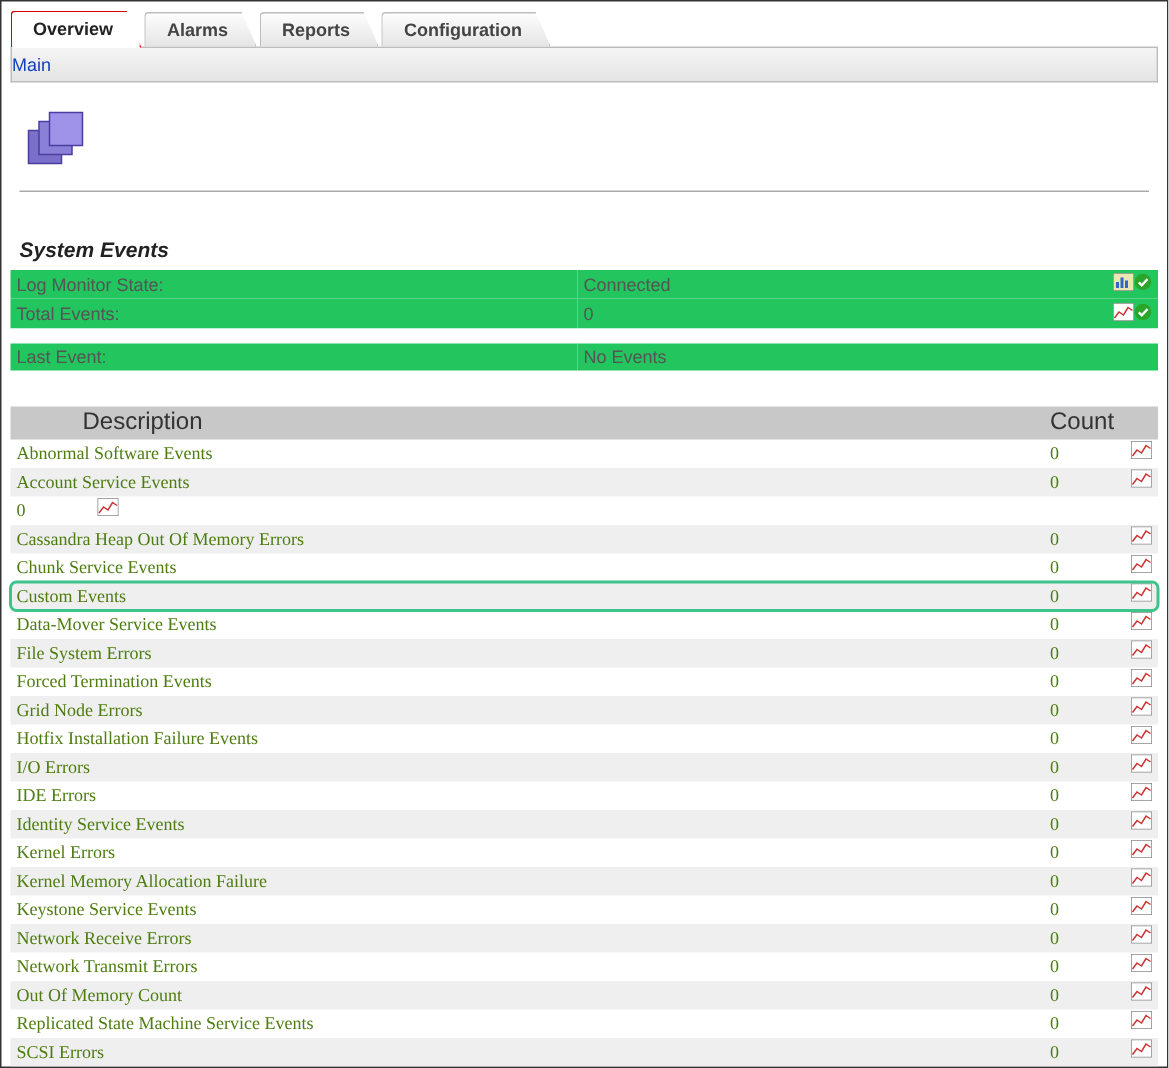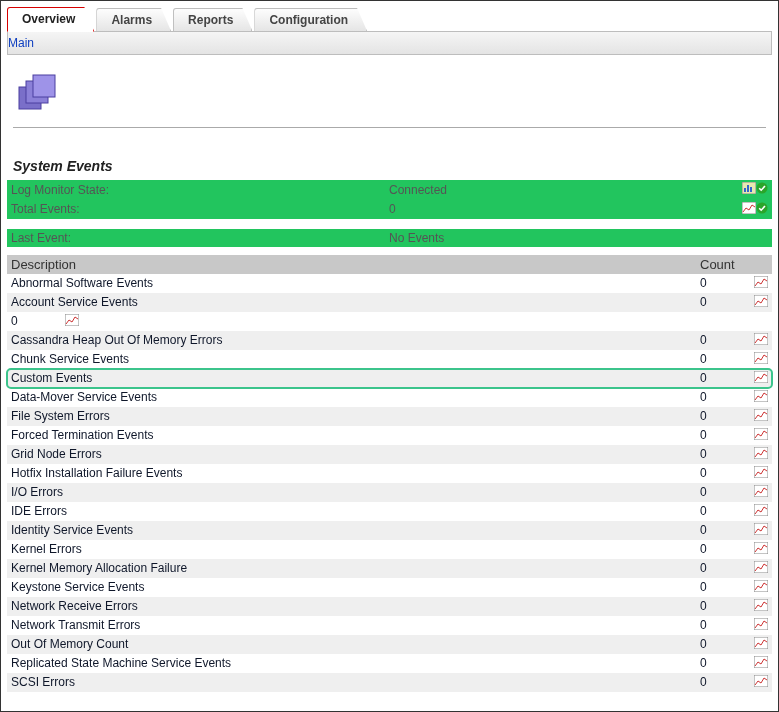--- a/index.html
+++ b/index.html
@@ -113,33 +113,35 @@
   }
   .summary tr.shade td { background: #22c55e; }
   .summary tr.space td { height: 6px; background: #fff; }
   .summary td.label { width: 370px; }
   .summary td.value { }
   .summary td.icons { width: 40px; text-align: right; white-space: nowrap; }
   
   .events-head {
     display: flex;
     background: #c8c8c8;
-    margin-top: 8px;
-    font-size: 13px;
+    margin-top: 24px;
+    font-size: 16px;
     color: #333;
+    padding-left: 44px;
   }
   .events-head .col-desc { flex: 1; padding: 2px 4px; }
   .events-head .col-count { width: 40px; padding: 2px 4px; }
   .events-head .col-act { width: 20px; padding: 2px 4px; }
   .events-body .row {
     display: flex;
     align-items: center;
     font-size: 12px;
-    color: #0f172a;
+    color: #4d7c0f;
     height: 19px;
+    font-family: Liberation Serif, serif;
   }
   .events-body .row.alt { background: #efefef; }
   .events-body .col-desc { flex: 1; padding: 0 4px; }
   .events-body .col-count { width: 40px; padding: 0 4px; }
   .events-body .col-act { width: 20px; padding: 0 4px; text-align: right; }
   .highlight {
     position: relative;
     outline: 2px solid #3cc48c;
     outline-offset: -1px;
     border-radius: 4px;

